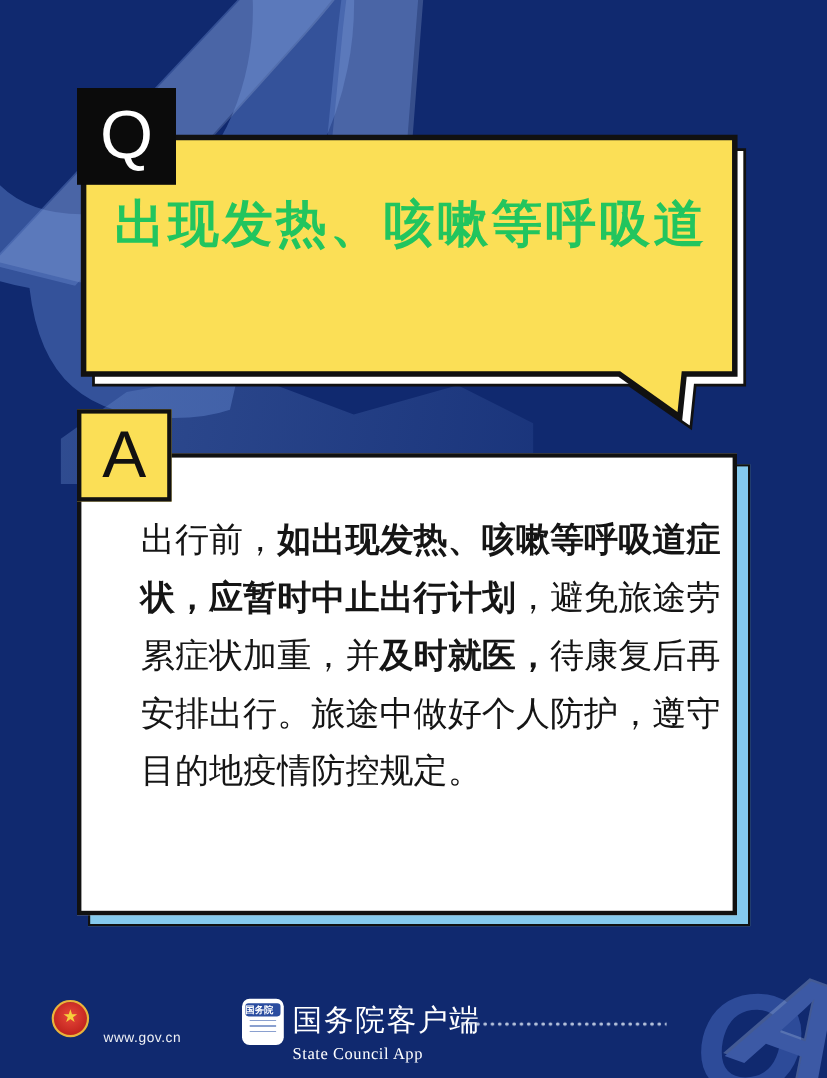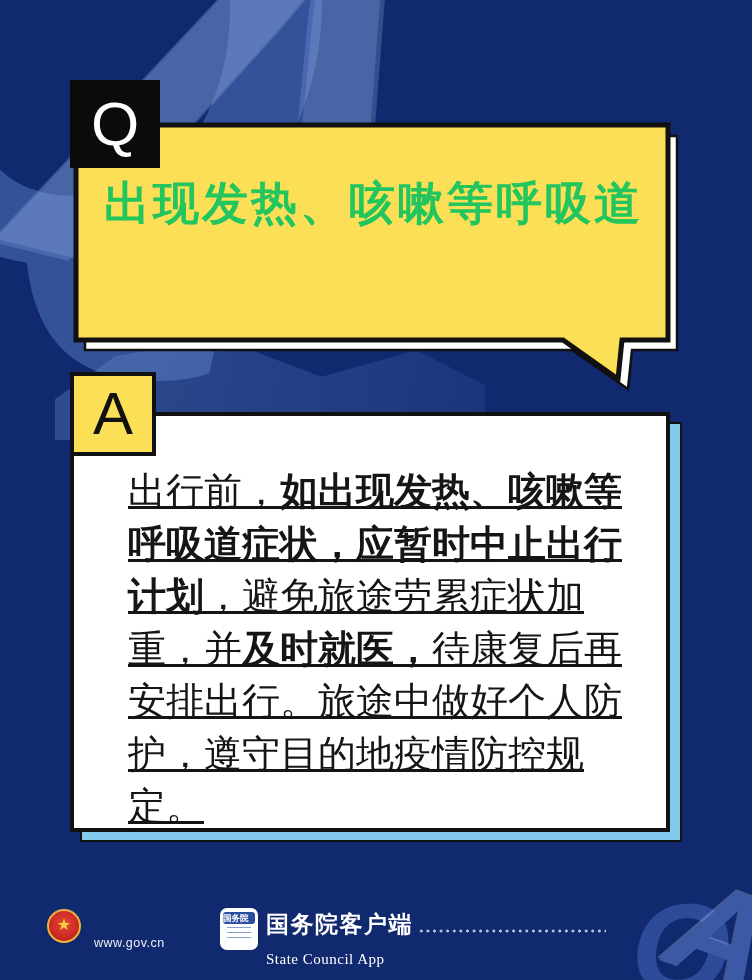--- a/index.html
+++ b/index.html
@@ -57,23 +57,22 @@
   .a-shadow{
     position:absolute;left:80px;top:422px;width:602px;height:420px;z-index:1;
     background:#85caee;border:2px solid #111;box-sizing:border-box;
   }
   .a-box{
     position:absolute;left:70px;top:412px;width:600px;height:420px;z-index:2;
     background:#ffffff;border:4px solid #111;box-sizing:border-box;
   }
   .a-text{
     position:absolute;left:128px;top:465px;width:528px;z-index:3;
-    font-size:38px;line-height:52.5px;color:#151515;
+    font-size:31px;line-height:52.5px;color:#151515;
     letter-spacing:0;
-    text-decoration:underline;
   }
   .a-text .seg-b{font-weight:700;}
   .a-text .seg-r{font-weight:400;}
   
   .footer{position:absolute;left:0;top:895px;width:752px;height:85px;z-index:2;}
   .emblem{
     position:absolute;left:47px;top:14px;width:34px;height:34px;border-radius:50%;
     background:radial-gradient(circle at 50% 42%, #e8483a 0%, #c3251f 70%);
     border:2px solid #e9b43b;box-sizing:border-box;
     display:flex;align-items:center;justify-content:center;
@@ -95,21 +94,21 @@
   .app-icon-label{
     background:#2b4da0;color:#ffffff;border-radius:3px;
     font-size:8.5px;font-weight:bold;line-height:12px;letter-spacing:0;
   }
   .app-icon-lines{
     margin:3px 4px 0 4px;height:14px;
     background:repeating-linear-gradient(to bottom, #8aa0cf 0 1.5px, transparent 1.5px 5px);
   }
   .app-name{
     position:absolute;left:266px;top:14px;color:#ffffff;
-    font-size:23px;font-weight:bold;letter-spacing:1.5px;
+    font-size:27px;font-weight:normal;letter-spacing:1.5px;
   }
   .app-sub{
     position:absolute;left:266px;top:56px;color:#ffffff;
     font-family:"Liberation Serif", serif;font-size:15px;letter-spacing:0.5px;
   }
   .dots{
     position:absolute;left:418px;top:34px;width:188px;height:4px;
     background-image:radial-gradient(circle, rgba(210,220,238,0.85) 1.3px, transparent 1.8px);
     background-size:6.6px 4px;background-repeat:repeat-x;
   }

